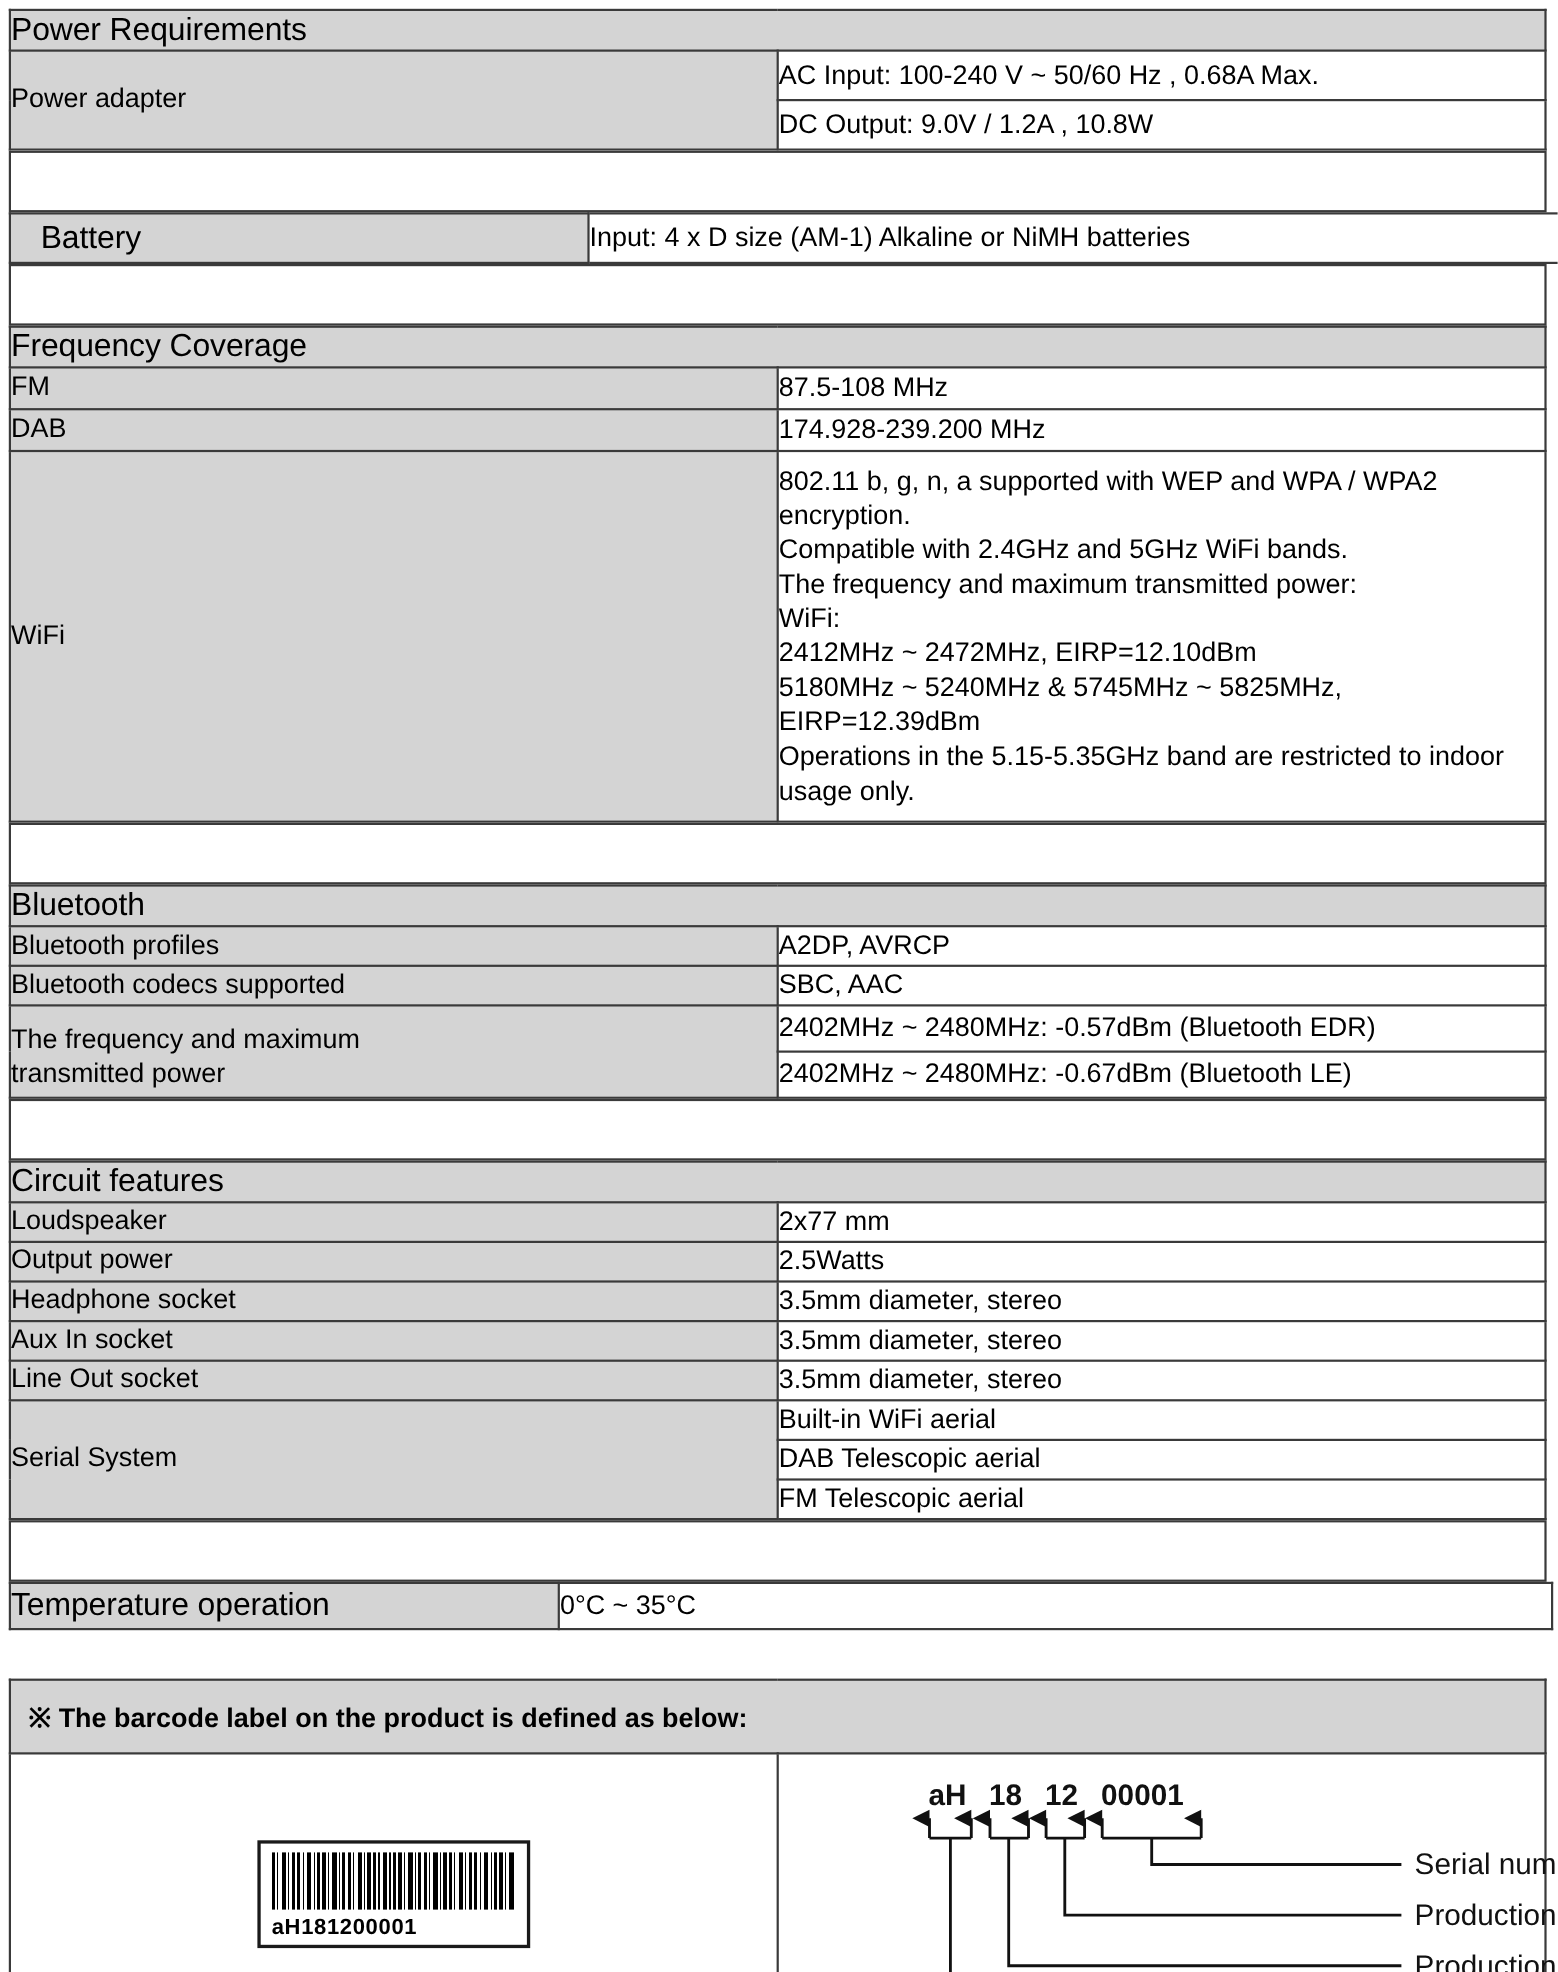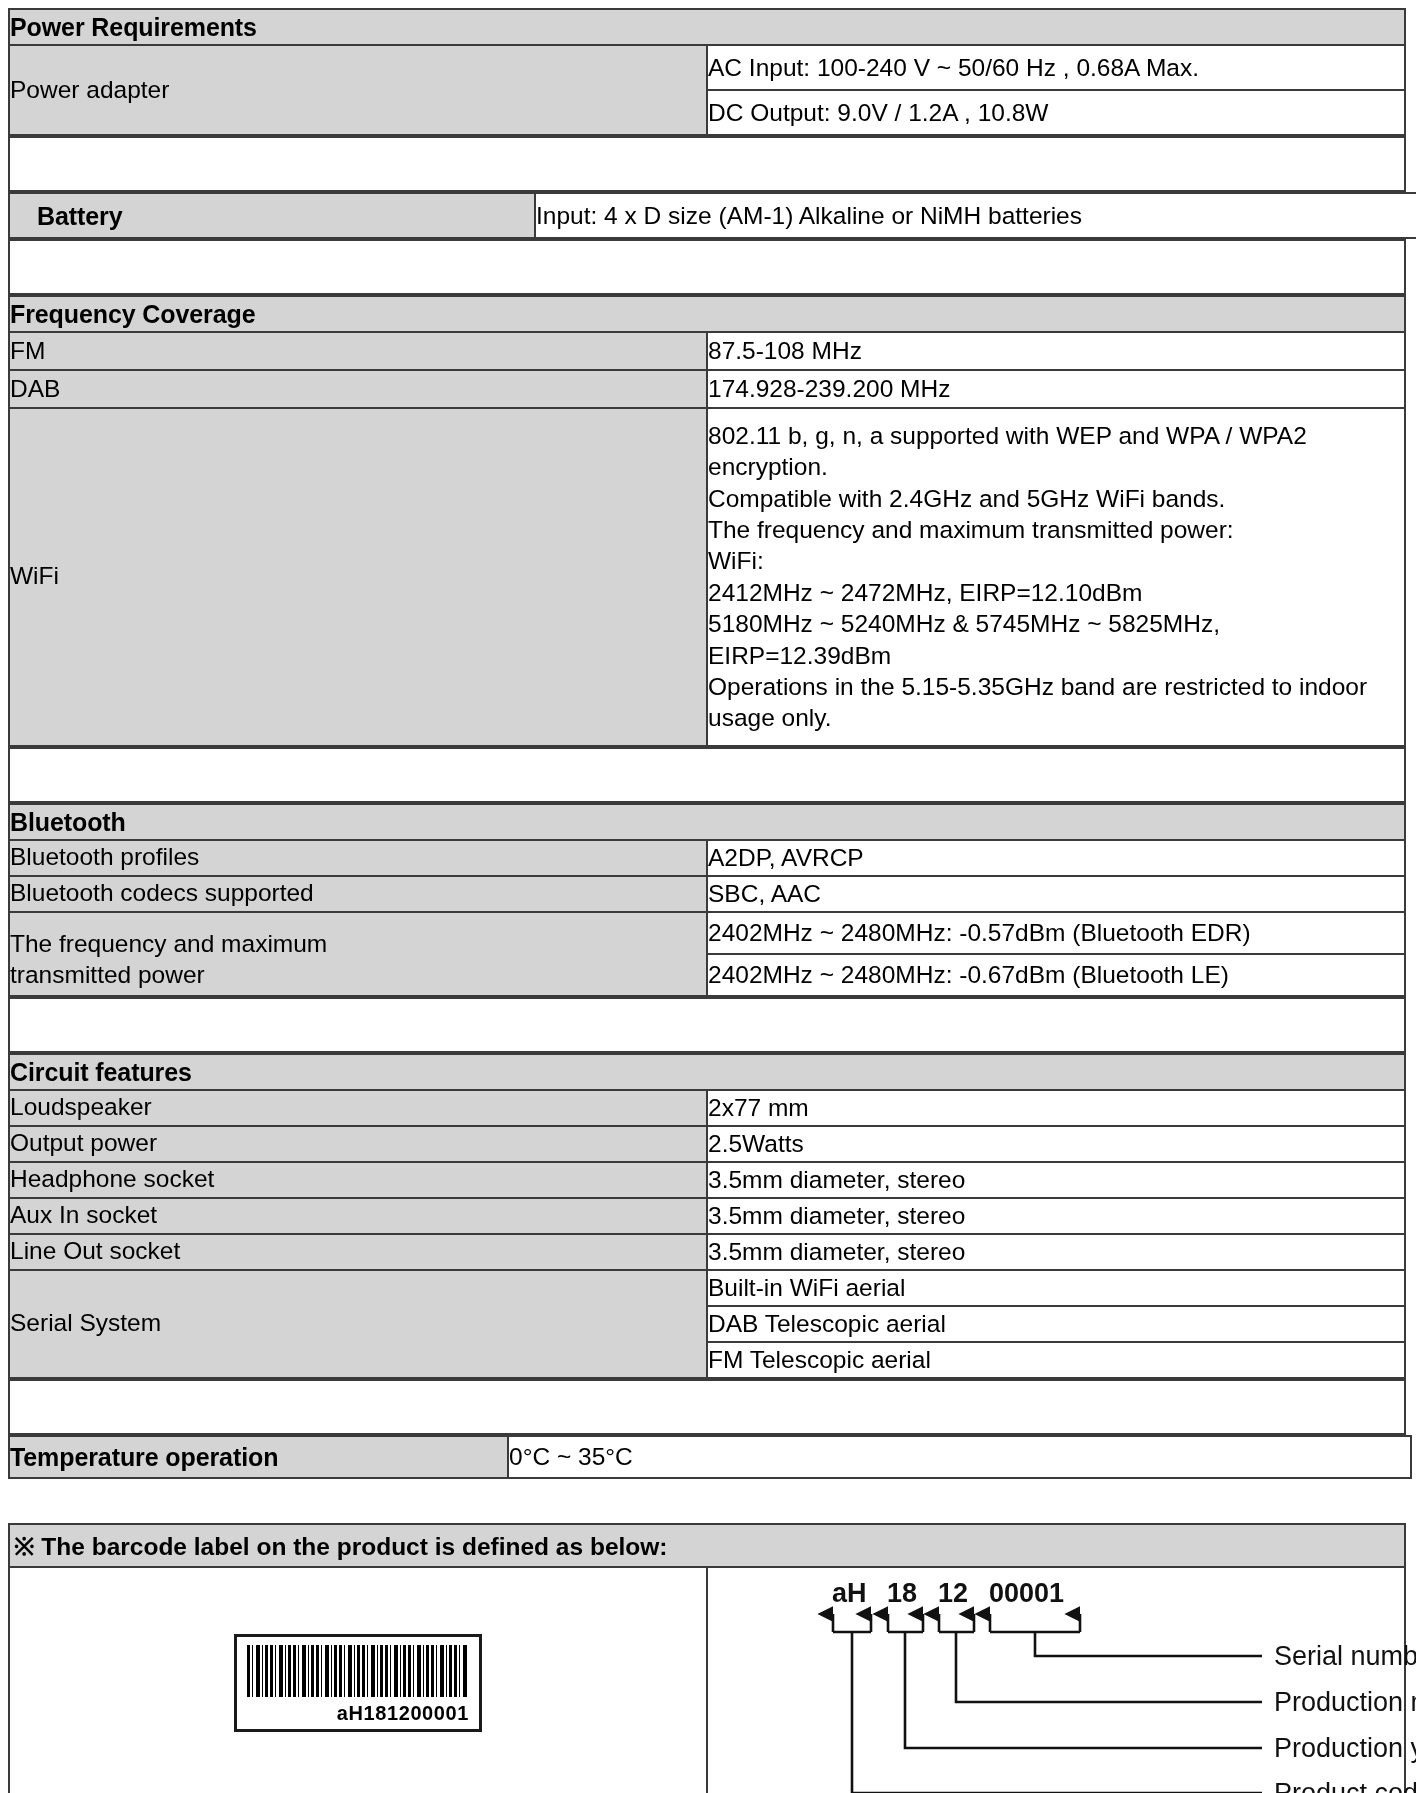--- a/index.html
+++ b/index.html
@@ -36,22 +36,22 @@
   .col-label { width: 497px; }
   .col-value { width: 901px; border-radius: 14px; }
 
   .cell-pad-label { padding: 9px 12px; }
   .cell-pad-value { padding: 9px 14px; }
 
   .gray { background: #d4d4d4; }
   .white { background: #ffffff; }
 
   .hdr-text {
-    font-size: 25px;
-    font-weight: bold;
+    font-size: 29px;
+    font-weight: normal;
     letter-spacing: -0.1px;
     line-height: 1.2;
   }
   .lbl-text {
     font-size: 24.5px;
     font-weight: normal;
     line-height: 1.25;
   }
   .val-text {
     font-size: 24.5px;
@@ -73,21 +73,21 @@
 
   
   .barcode-wrap { margin-top: 44px; }
   .barcode-table {
     width: 1398px;
     border-collapse: collapse;
     table-layout: fixed;
   }
   .barcode-table td {
     border: 2px solid #3a3a3a;
-    padding: 4px;
+    padding: 16px;
     vertical-align: top;
   }
   .barcode-head {
     background: #d4d4d4;
     padding: 8px 12px;
     font-size: 24.5px;
     font-weight: bold;
   }
   .bc-left { width: 497px; height: 240px; background:#fff; }
   .bc-right { width: 901px; height: 240px; background:#fff; }
@@ -106,21 +106,21 @@
     background-image: repeating-linear-gradient(
       to right,
       #000 0px, #000 3px, #fff 3px, #fff 5px,
       #000 5px, #000 6px, #fff 6px, #fff 9px,
       #000 9px, #000 13px, #fff 13px, #fff 15px,
       #000 15px, #000 16px, #fff 16px, #fff 18px,
       #000 18px, #000 21px, #fff 21px, #fff 23px
     );
   }
   .barcode-digits {
-    text-align: right;
+    text-align: left;
     font-size: 20px;
     font-weight: bold;
     letter-spacing: 0.6px;
     margin-top: 5px;
   }
   .diagram { position: relative; width: 100%; height: 100%; }
   .diagram svg { display:block; }
 </style>
 </head>
 <body>

